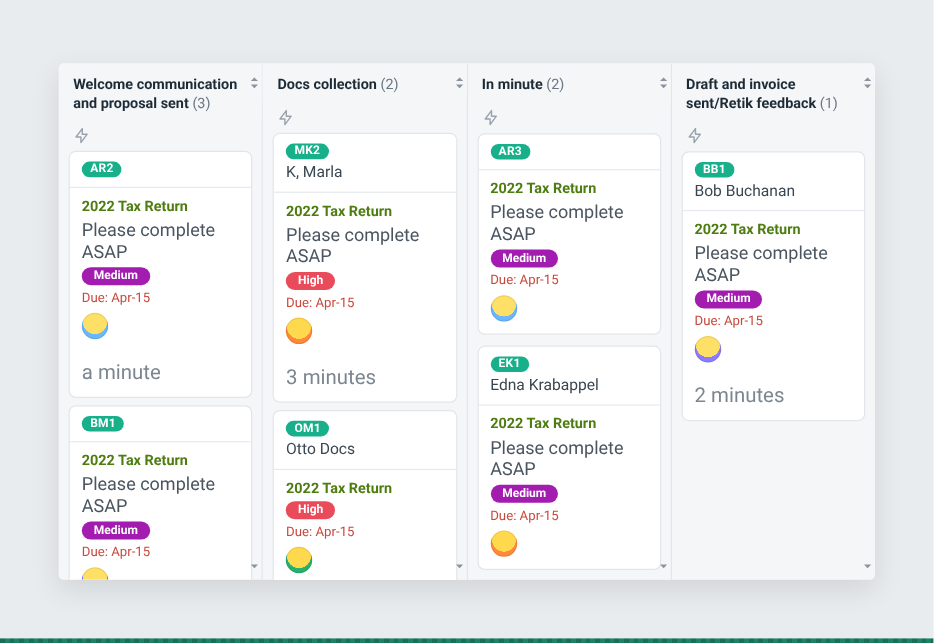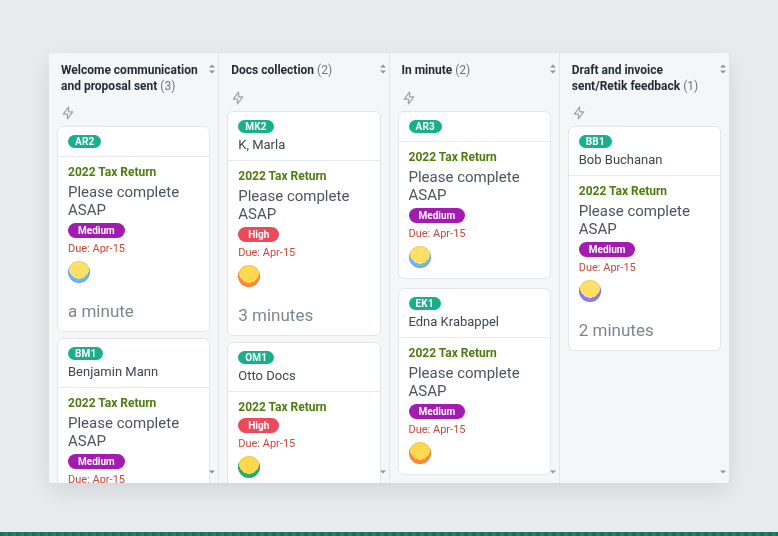--- a/index.html
+++ b/index.html
@@ -202,21 +202,20 @@
             <div class="divider"></div>
             <div class="task-title">2022 Tax Return</div>
             <div class="task-desc">Please complete ASAP</div>
             <span class="priority medium">Medium</span>
             <div class="due">Due: Apr-15</div>
             <span class="avatar av1"></span>
             <div class="meta-time">a minute</div>
           </div>
           <div class="card">
             <span class="badge-id">BM1</span>
-            <div class="client-name">Benjamin Mann</div>
             <div class="divider"></div>
             <div class="task-title">2022 Tax Return</div>
             <div class="task-desc">Please complete ASAP</div>
             <span class="priority medium">Medium</span>
             <div class="due">Due: Apr-15</div>
             <span class="avatar av3"></span>
           </div>
         </div>
         <div class="bottom-arrow"><svg viewBox="0 0 10 8">
             <path d="M1 2 L5 6 L9 2 Z" fill="currentColor"></path>

